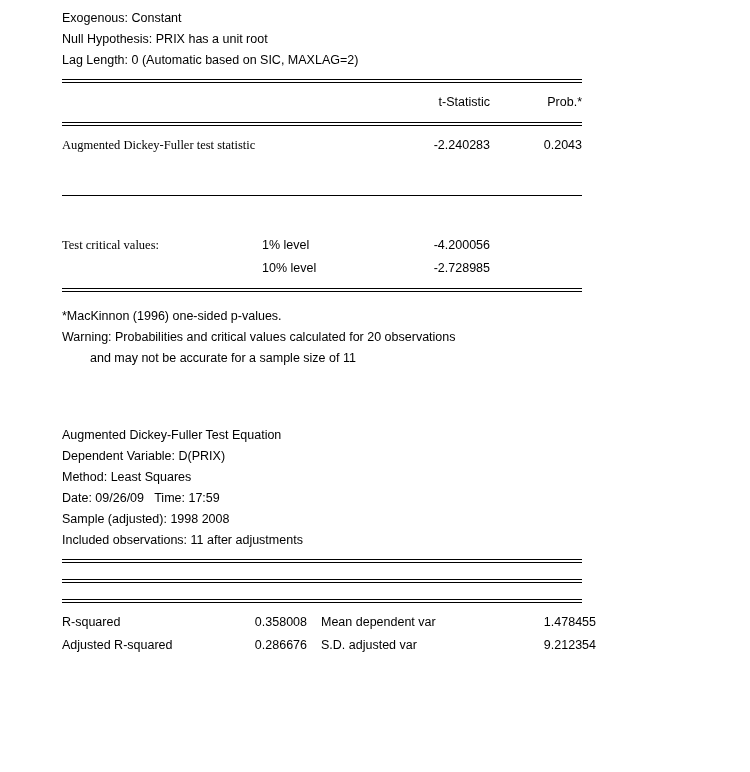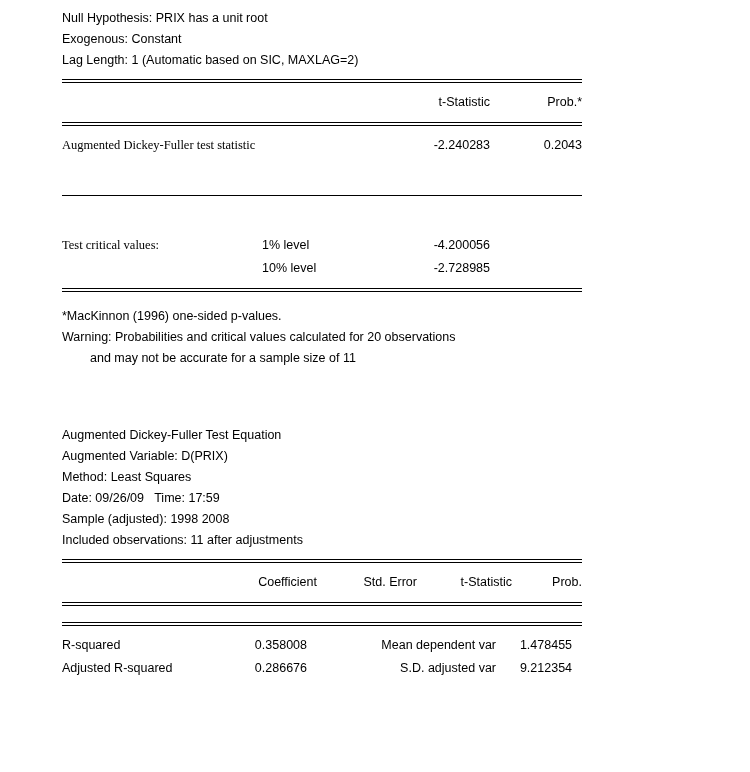--- a/index.html
+++ b/index.html
@@ -68,35 +68,35 @@
   .w-val2  { width: 92px; }
 
   .eq-w1 { width: 150px; }
   .eq-w2 { width: 105px; }
   .eq-w3 { width: 100px; }
   .eq-w4 { width: 95px; }
   .eq-w5 { width: 70px; }
 
   .st-w1 { width: 145px; }
   .st-w2 { width: 100px; }
-  .st-w3 { width: 175px; text-align: right; }
-  .st-w4 { width: 100px; text-align: center; }
+  .st-w3 { width: 175px; }
+  .st-w4 { width: 100px; }
 
   .pad-r-2 { padding-right: 2px; }
   .note { line-height: 21px; white-space: pre; }
 </style>
 </head>
 <body>
 
 <div class="page">
 
   <div>
+    <div class="line">Exogenous: Constant</div>
     <div class="line">Null Hypothesis: PRIX has a unit root</div>
-    <div class="line">Exogenous: Constant</div>
-    <div class="line">Lag Length: 1 (Automatic based on SIC, MAXLAG=2)</div>
+    <div class="line">Lag Length: 0 (Automatic based on SIC, MAXLAG=2)</div>
   </div>
 
   <div class="spacer-sm"></div>
   <div class="rule-double"></div>
   <div class="spacer-sm"></div>
 
   <table class="grid">
     <tbody>
         <tr class="hdr">
       <td class="w-label c-left"></td>
@@ -147,42 +147,31 @@
     <div class="note">*MacKinnon (1996) one-sided p-values.</div>
     <div class="note">Warning: Probabilities and critical values calculated for 20 observations</div>
     <div class="note indent-1">and may not be accurate for a sample size of 11</div>
   </div>
 
   <div class="spacer-xl"></div>
   <div style="height:22px"></div>
 
   <div>
     <div class="line">Augmented Dickey-Fuller Test Equation</div>
-    <div class="line">Augmented Variable: D(PRIX)</div>
+    <div class="line">Dependent Variable: D(PRIX)</div>
     <div class="line">Method: Least Squares</div>
     <div class="line">Date: 09/26/09   Time: 17:59</div>
     <div class="line">Sample (adjusted): 1998 2008</div>
     <div class="line">Included observations: 11 after adjustments</div>
   </div>
 
   <div class="spacer-sm"></div>
   <div class="rule-double"></div>
   <div class="spacer-sm"></div>
 
-  <table class="grid">
-    <tbody>
-        <tr class="hdr">
-      <td class="eq-w1 c-left"></td>
-      <td class="eq-w2 c-right pad-r-2">Coefficient</td>
-      <td class="eq-w3 c-right pad-r-2">Std. Error</td>
-      <td class="eq-w4 c-right pad-r-2">t-Statistic</td>
-      <td class="eq-w5 c-right pad-r-2">Prob.</td>
-    </tr>
-  </tbody>
-    </table>
 
   <div class="spacer-sm"></div>
   <div class="rule-double"></div>
   <div class="spacer-sm"></div>
 
 
   <div class="spacer-sm"></div>
   <div class="rule-double"></div>
   <div class="spacer-sm"></div>
 

